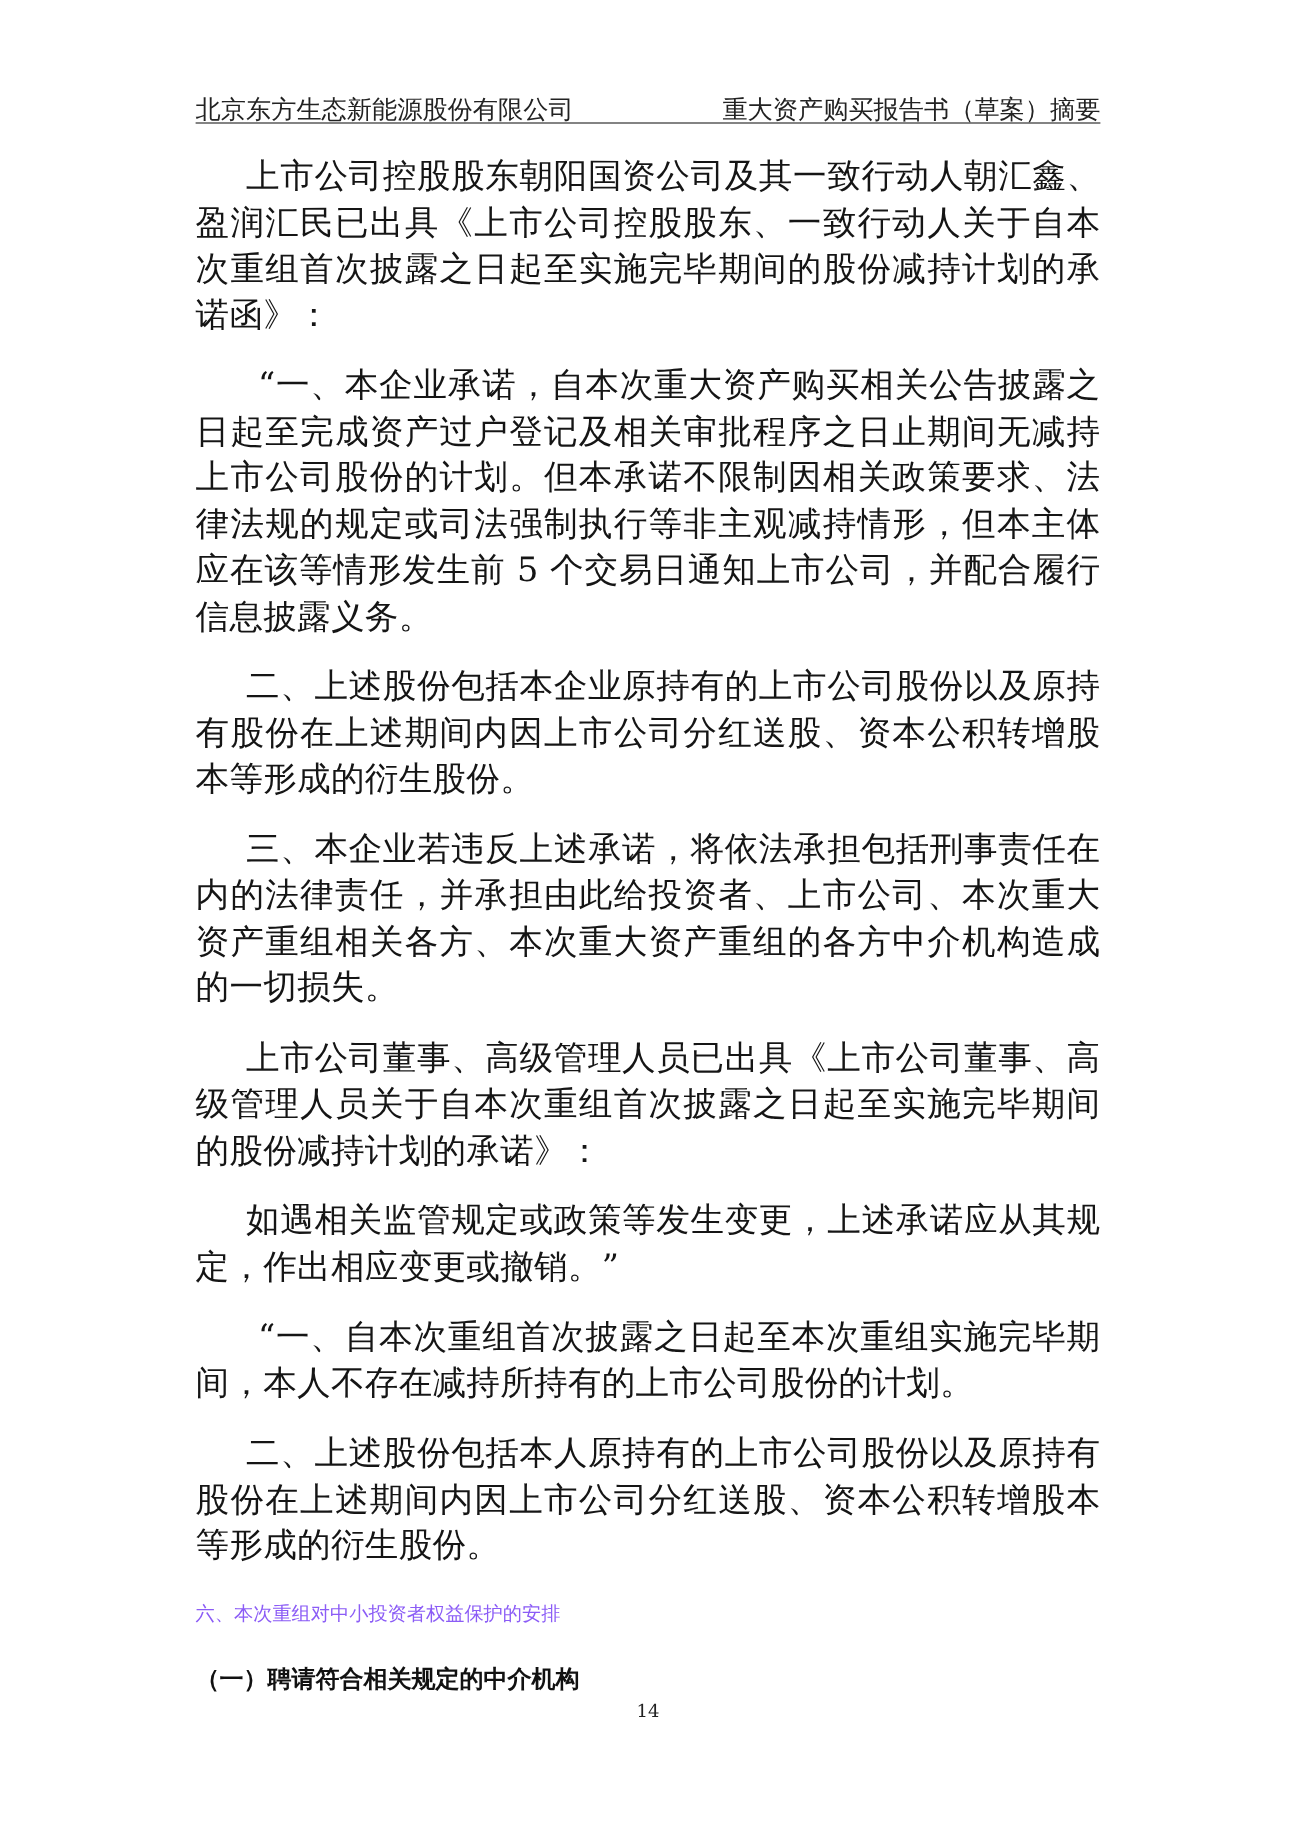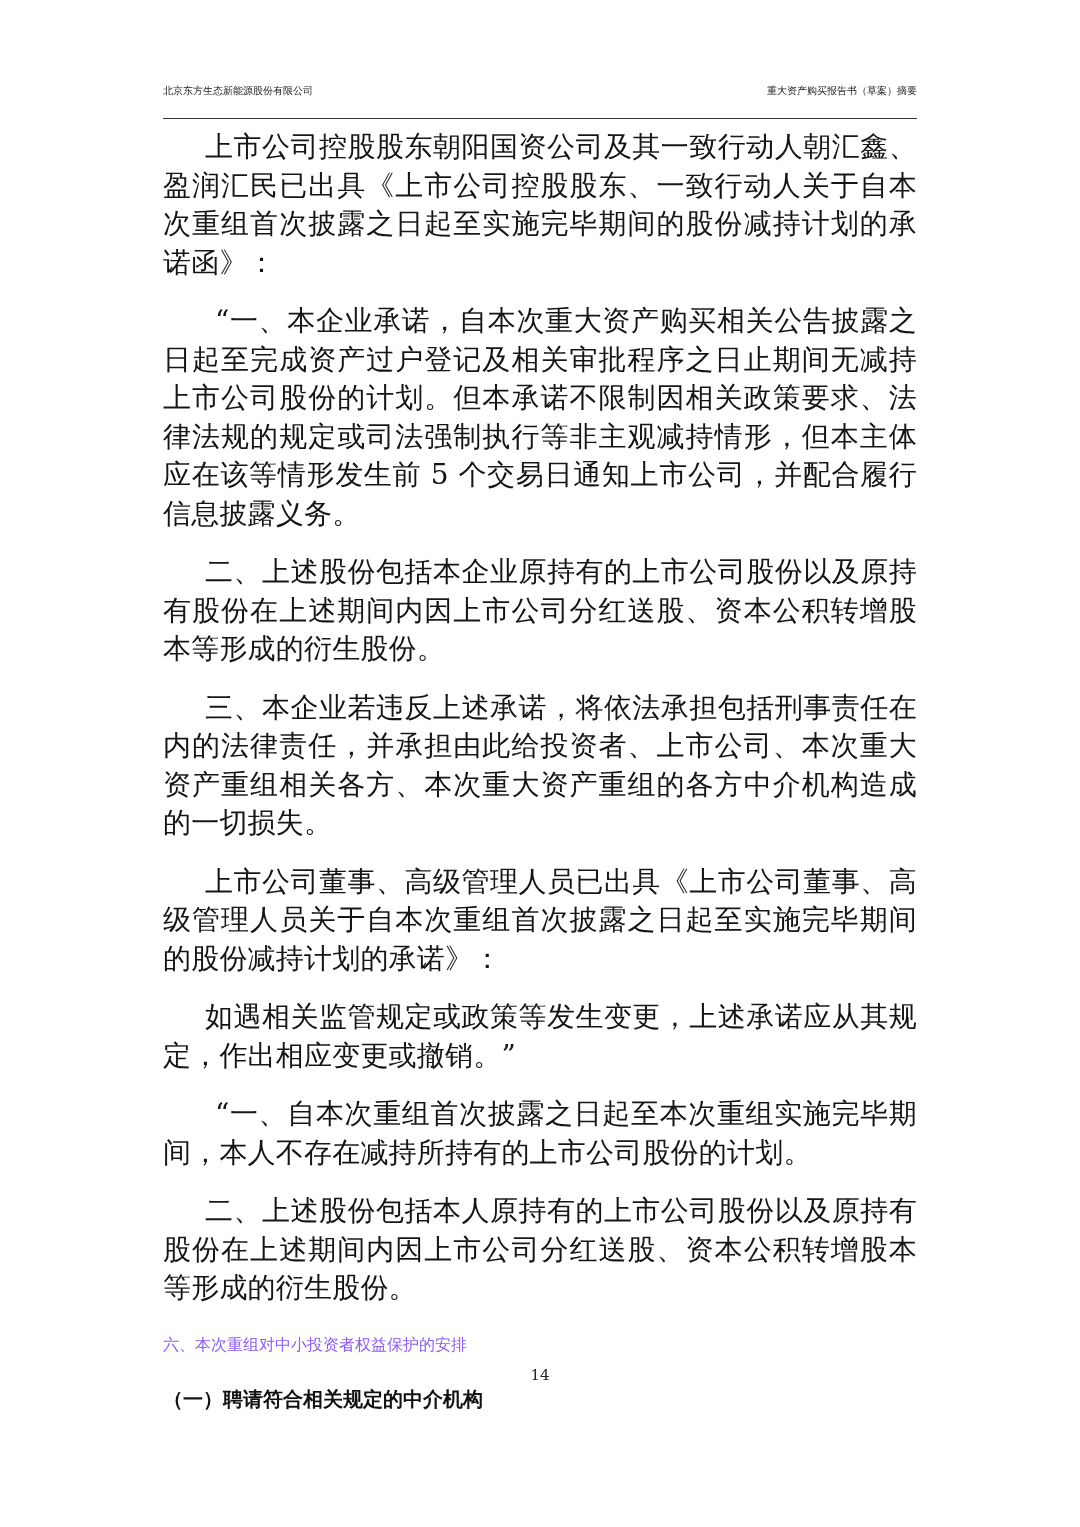--- a/index.html
+++ b/index.html
@@ -18,24 +18,24 @@
     .header {
       position: absolute;
       left: 163px;
       top: 78px;
       width: 754px;
       height: 22px;
       border-bottom: 1.5px solid #333333;
       display: flex;
       justify-content: space-between;
       align-items: flex-end;
-      font-size: 10px;
+      font-size: 21px;
       line-height: 18px;
       color: #222222;
-      padding-bottom: 18px;
+      padding-bottom: 2px;
     }
     .content {
       position: absolute;
       left: 163px;
       top: 128px;
       width: 754px;
     }
     .para {
       font-size: 28px;
       line-height: 38.5px;
@@ -61,21 +61,21 @@
       font-size: 20px;
       line-height: 30px;
       margin: 0 0 22px 0;
       color: #111111;
       font-weight: bold;
     }
     .page-number {
       position: absolute;
       left: 0;
       width: 1080px;
-      top: 1366px;
+      top: 1417px;
       text-align: center;
       font-size: 15px;
       color: #222222;
     }
   </style>
 </head>
 <body>
 
 <div class="header">
   <span>北京东方生态新能源股份有限公司</span>

